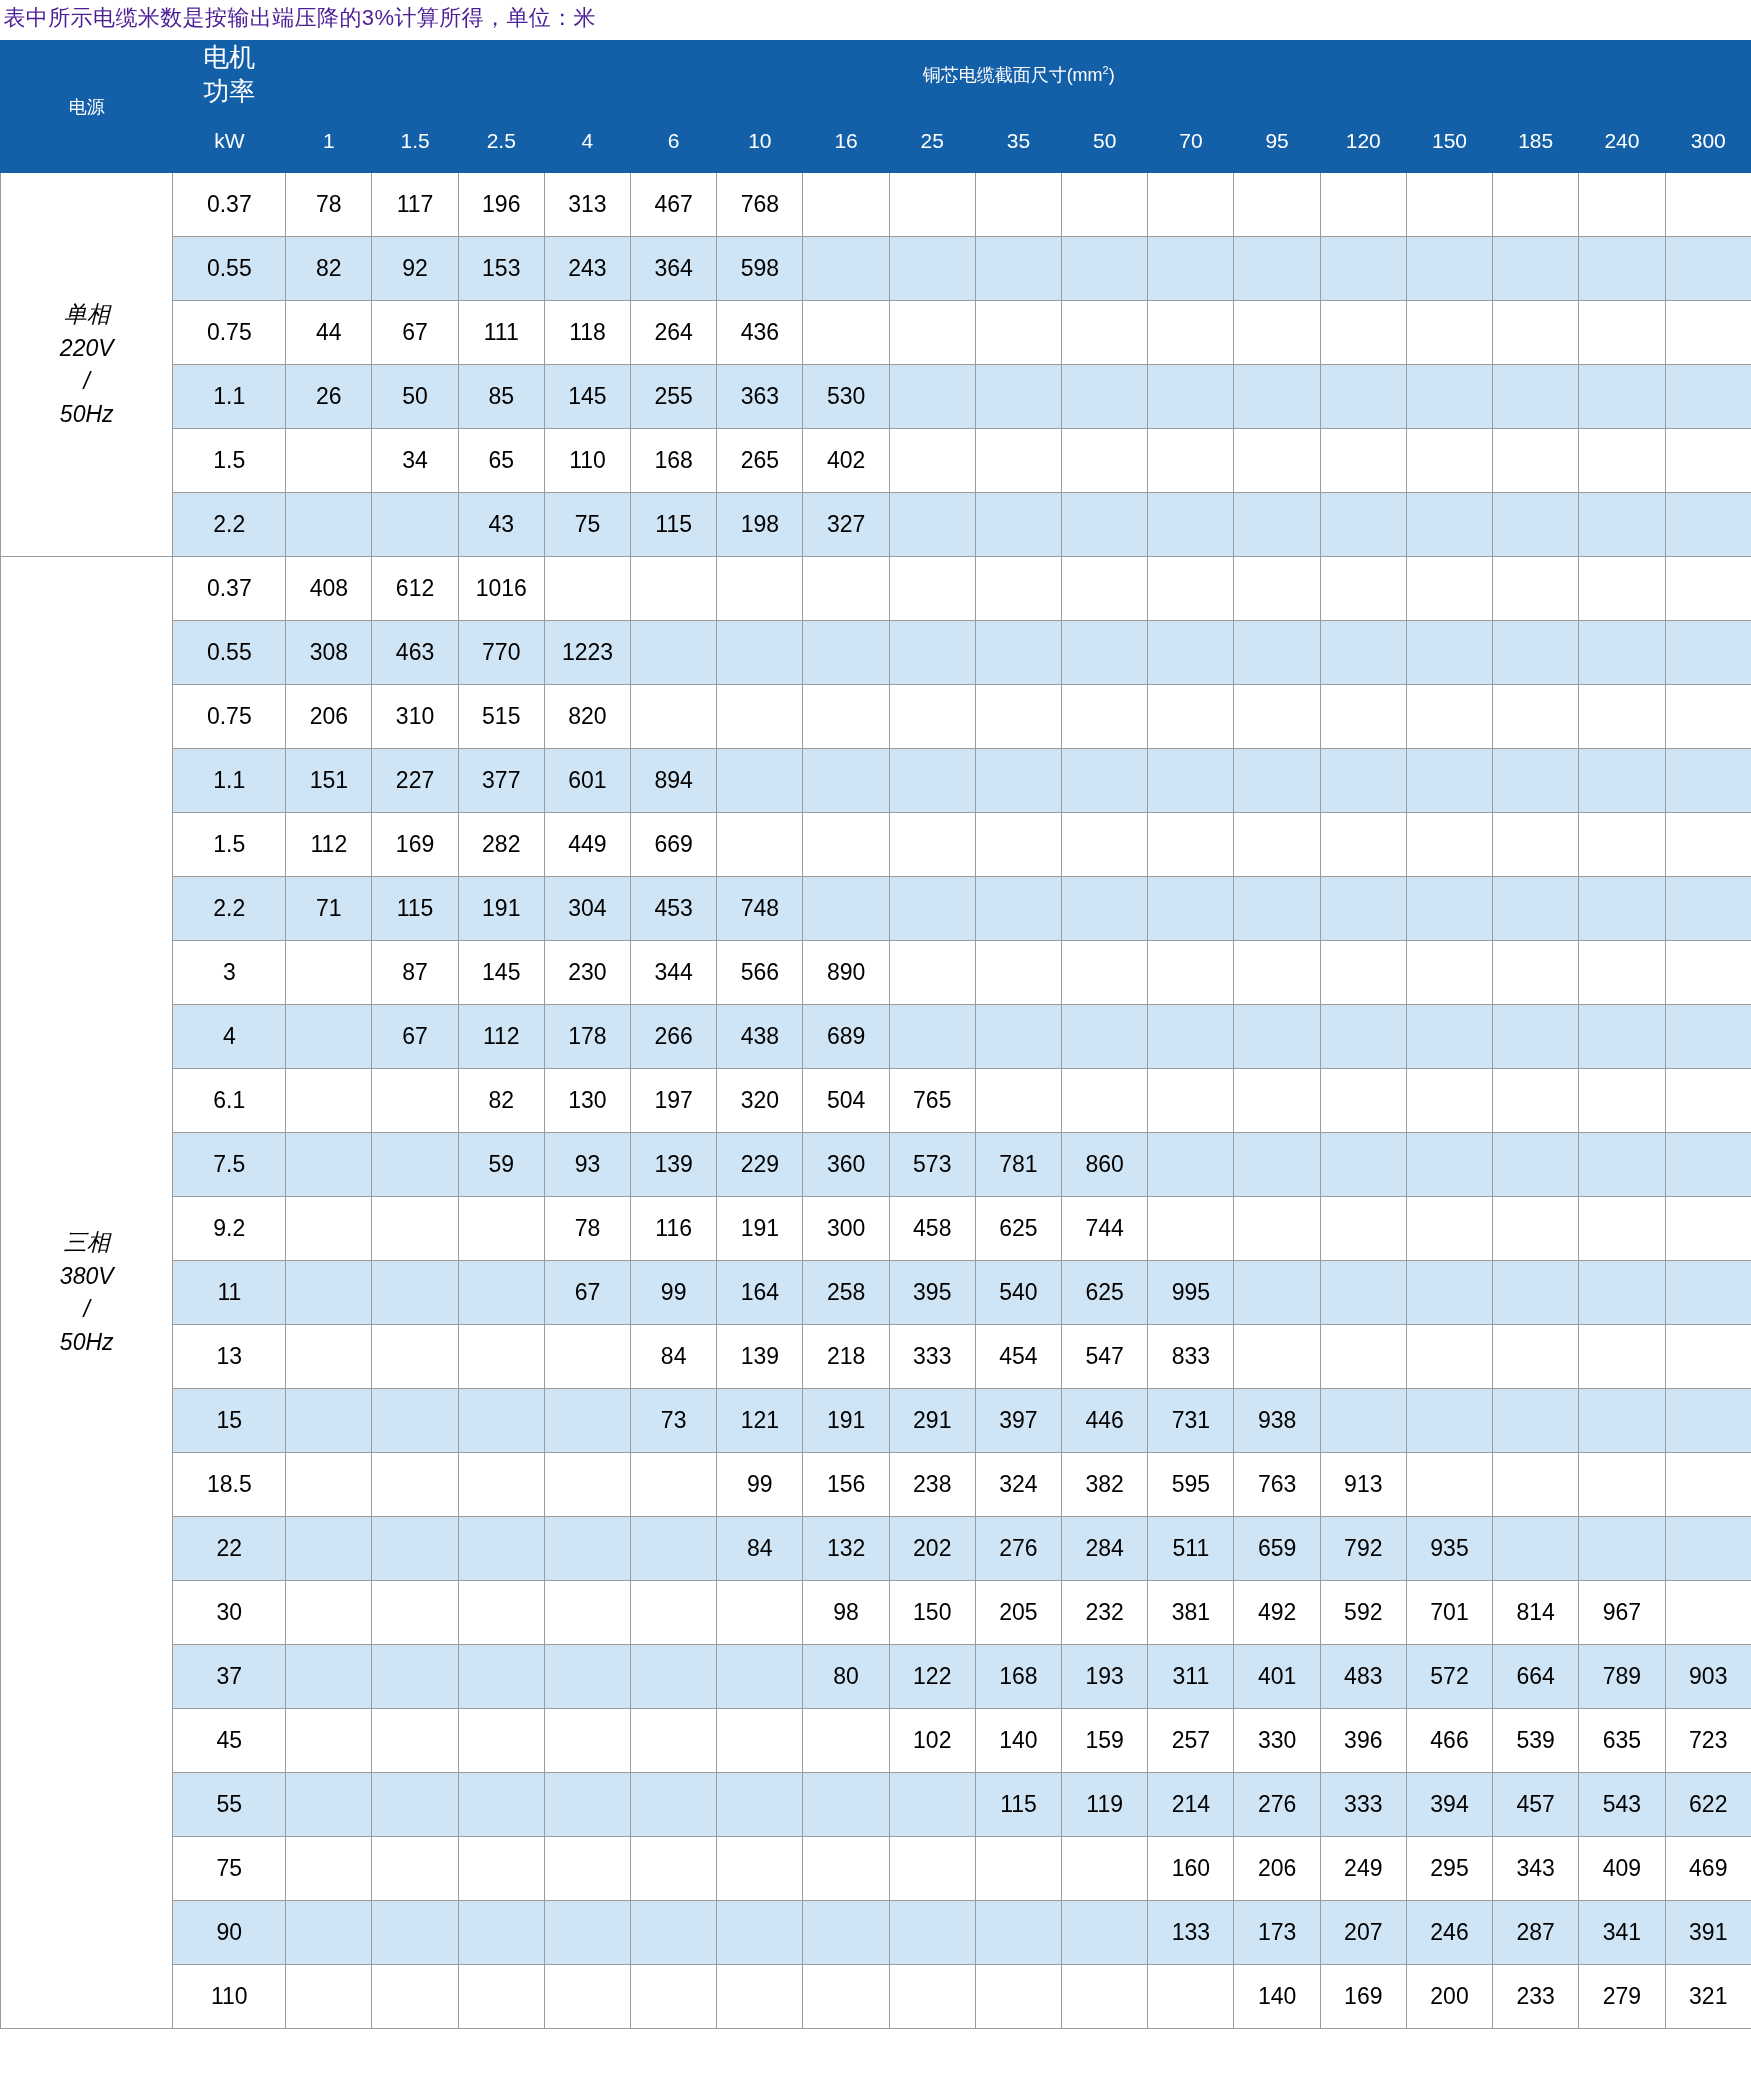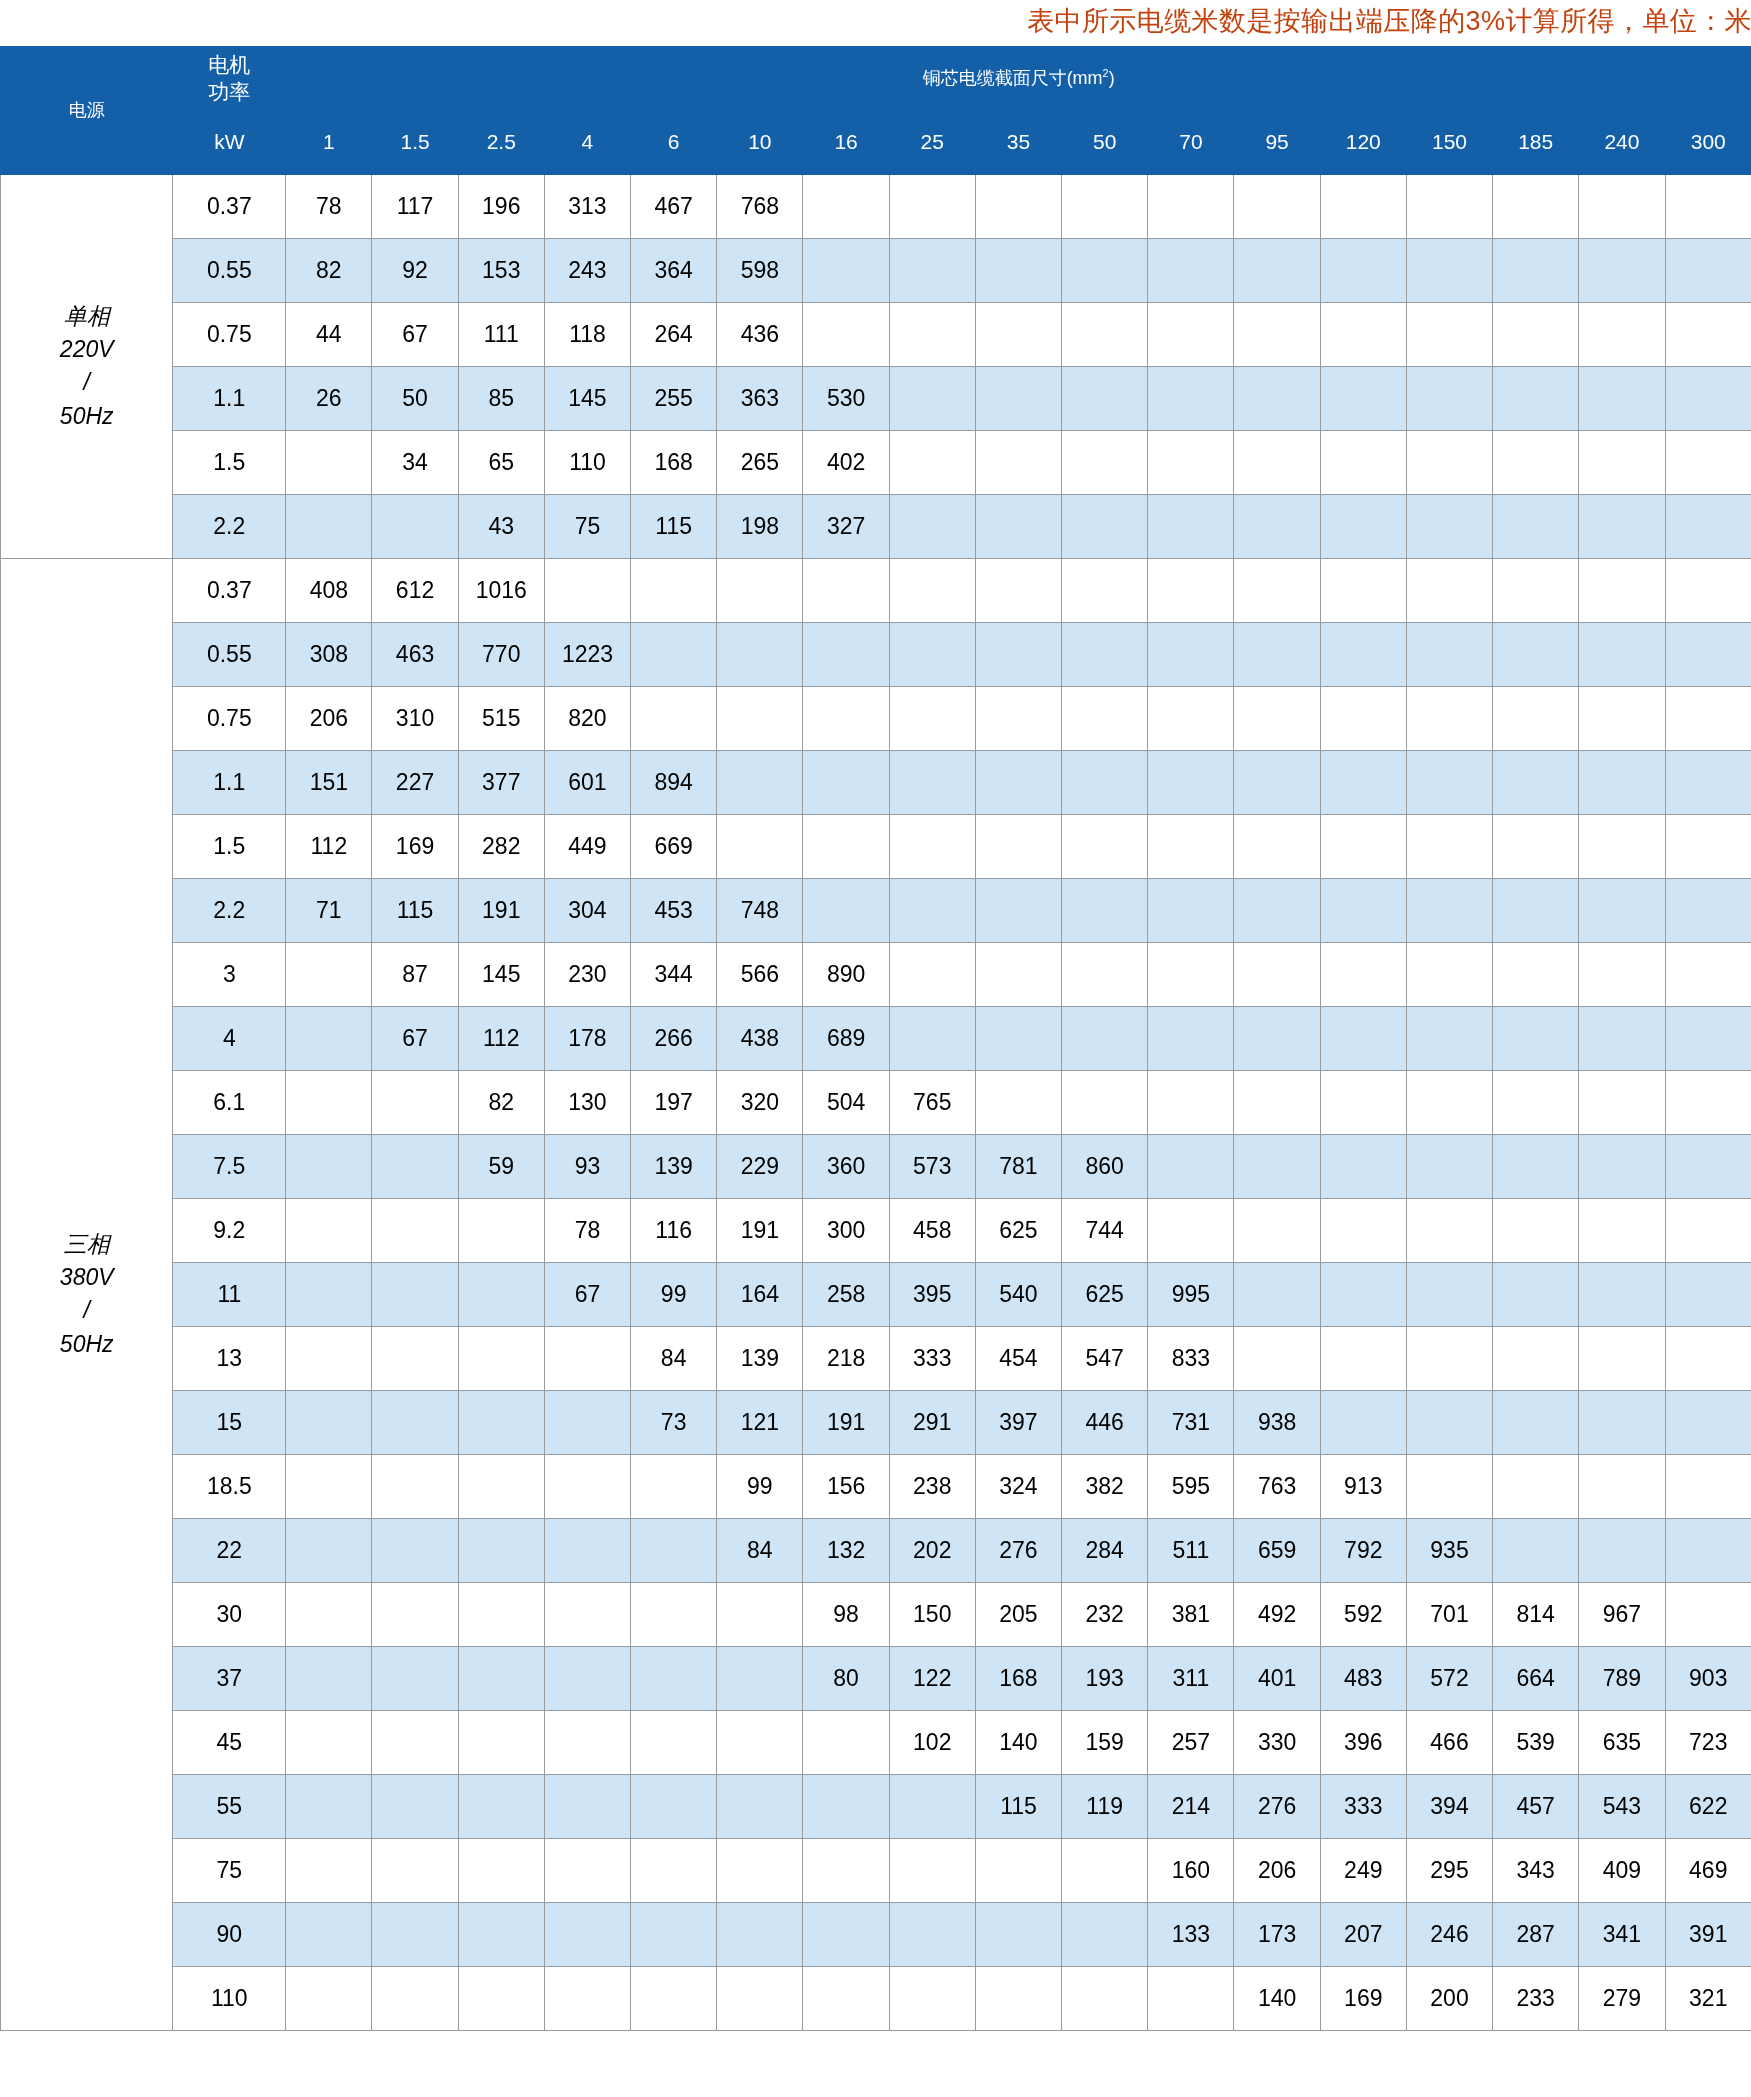--- a/index.html
+++ b/index.html
@@ -10,26 +10,25 @@
   body {
     font-family: "Liberation Sans", "DejaVu Sans", sans-serif;
     width: 1752px;
     color: #000;
   }
   .page {
     width: 1752px;
     box-sizing: border-box;
   }
   .note {
-    font-size: 27px;
+    font-size: 22px;
     line-height: 1.2;
     padding: 5px 0 8.4px 3.4px;
-    color: #c2410c;
+    color: #4c1d95;
     letter-spacing: 0.4px;
-    text-align: right;
   }
   table.cable {
     border-collapse: collapse;
     table-layout: fixed;
     width: 1752px;
     border: 1.7px solid #8a8a8a;
   }
   table.cable td, table.cable th {
     border: 0.8px solid #9b9b9b;
     text-align: center;
@@ -45,21 +44,21 @@
     background: #1360a8;
     color: #ffffff;
     font-weight: bold;
     border: 0.8px solid #1360a8 !important;
   }
   .hdr-blue.src {
     font-size: 18px;
     line-height: 1.45;
   }
   .hdr-blue.pwr {
-    font-size: 21px;
+    font-size: 26px;
     line-height: 1.3;
     text-align: center;
   }
   .hdr-blue.title {
     font-size: 18px;
   }
   .hdr-blue.sub {
     font-size: 21px;
   }
   sup {

